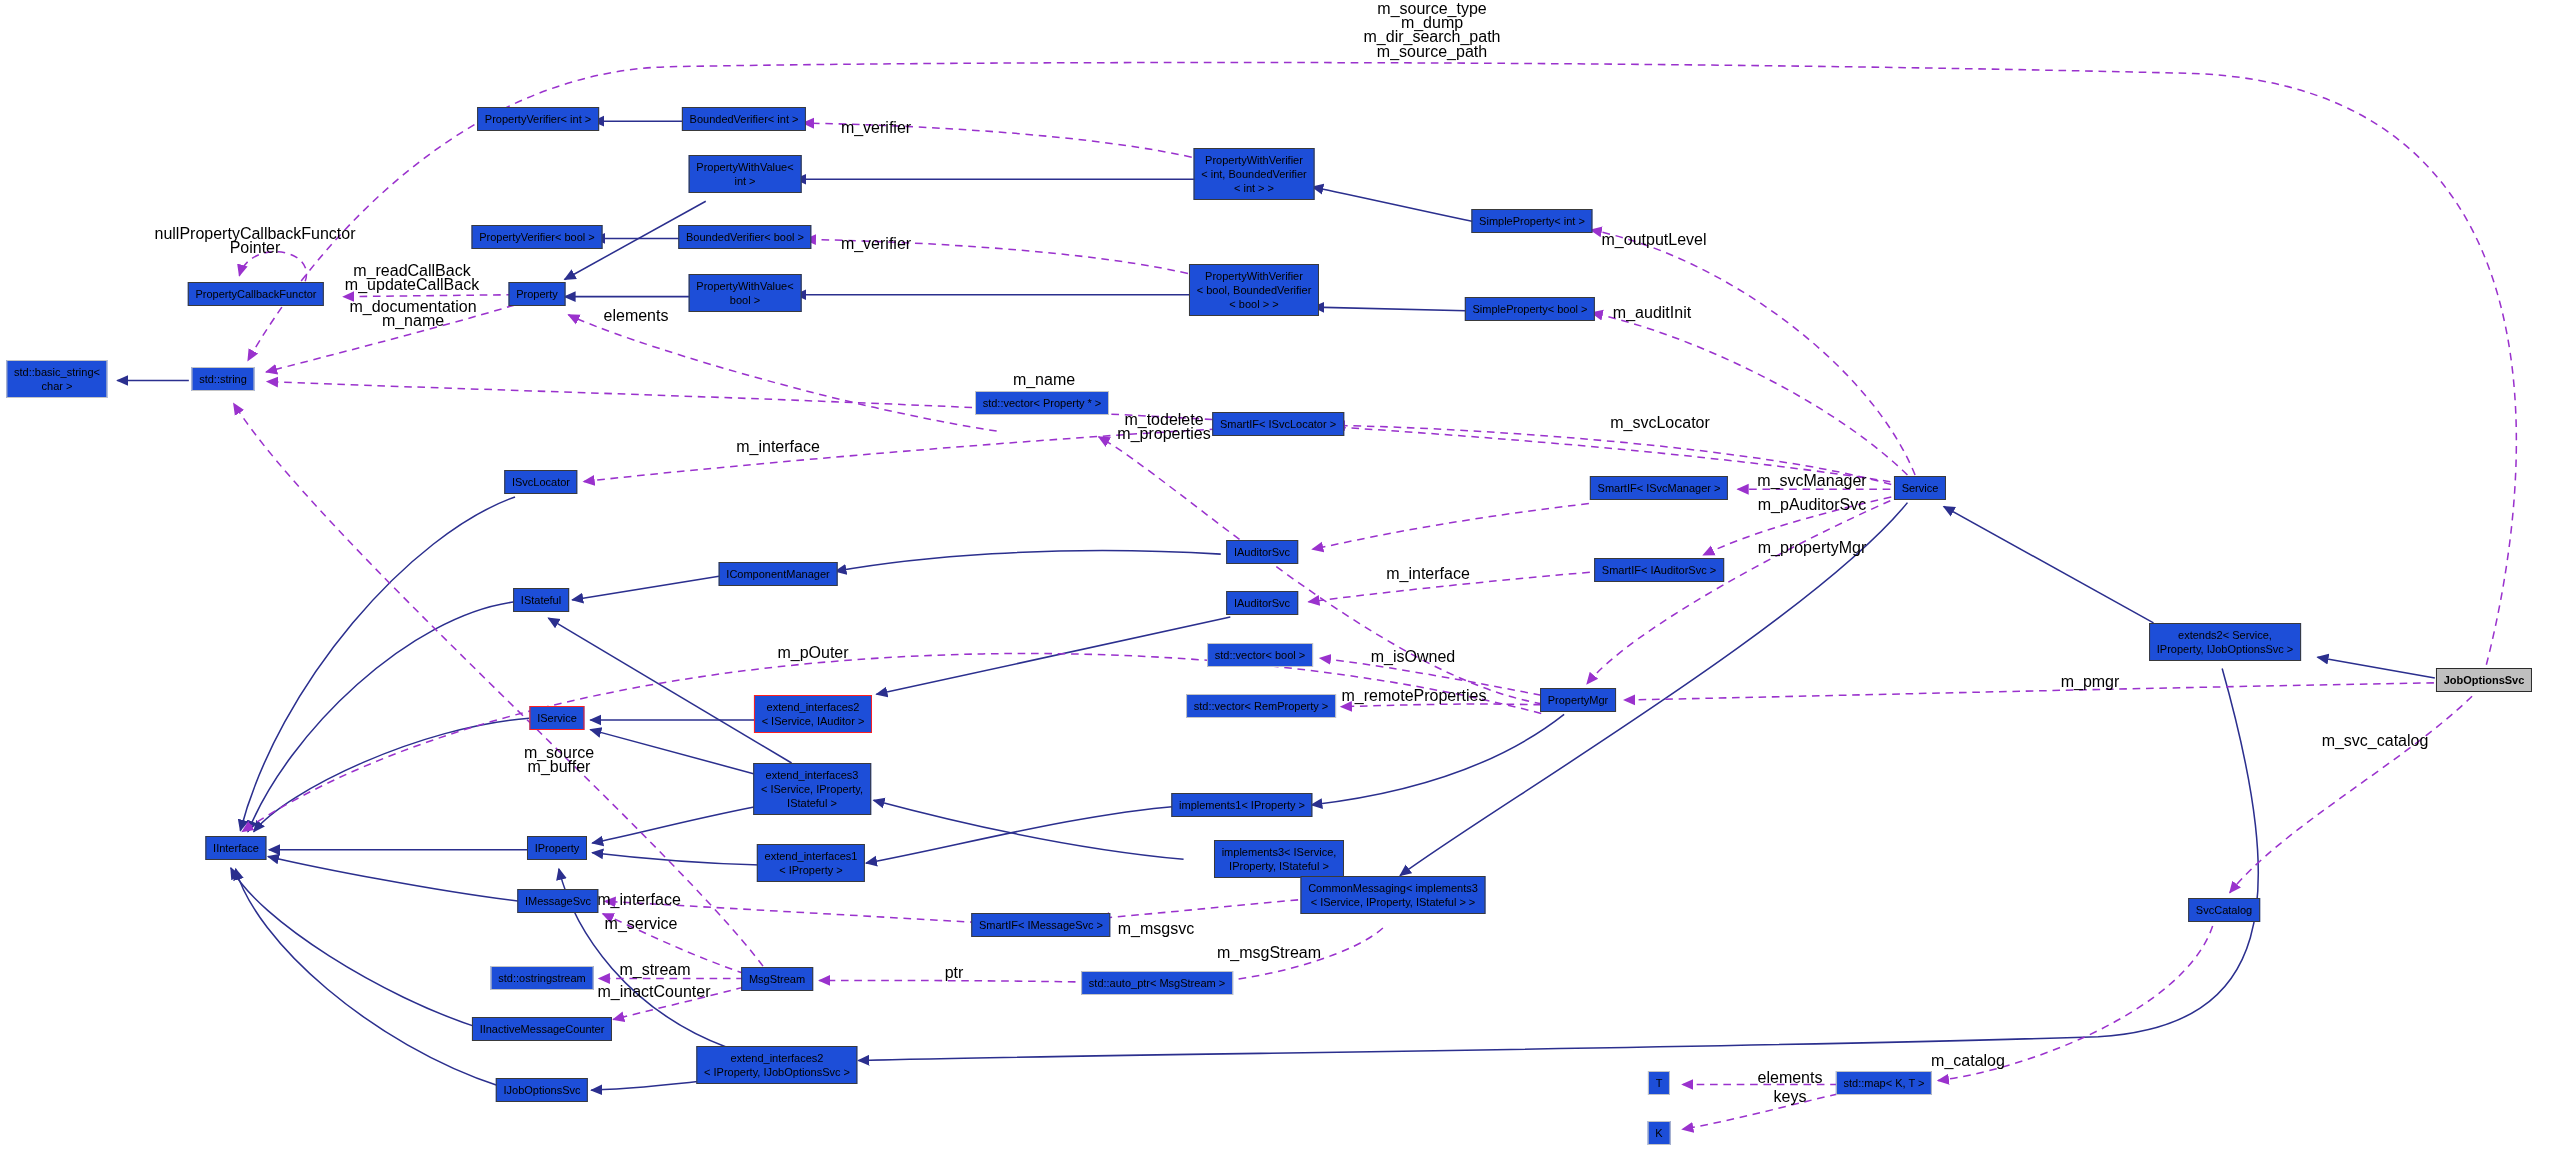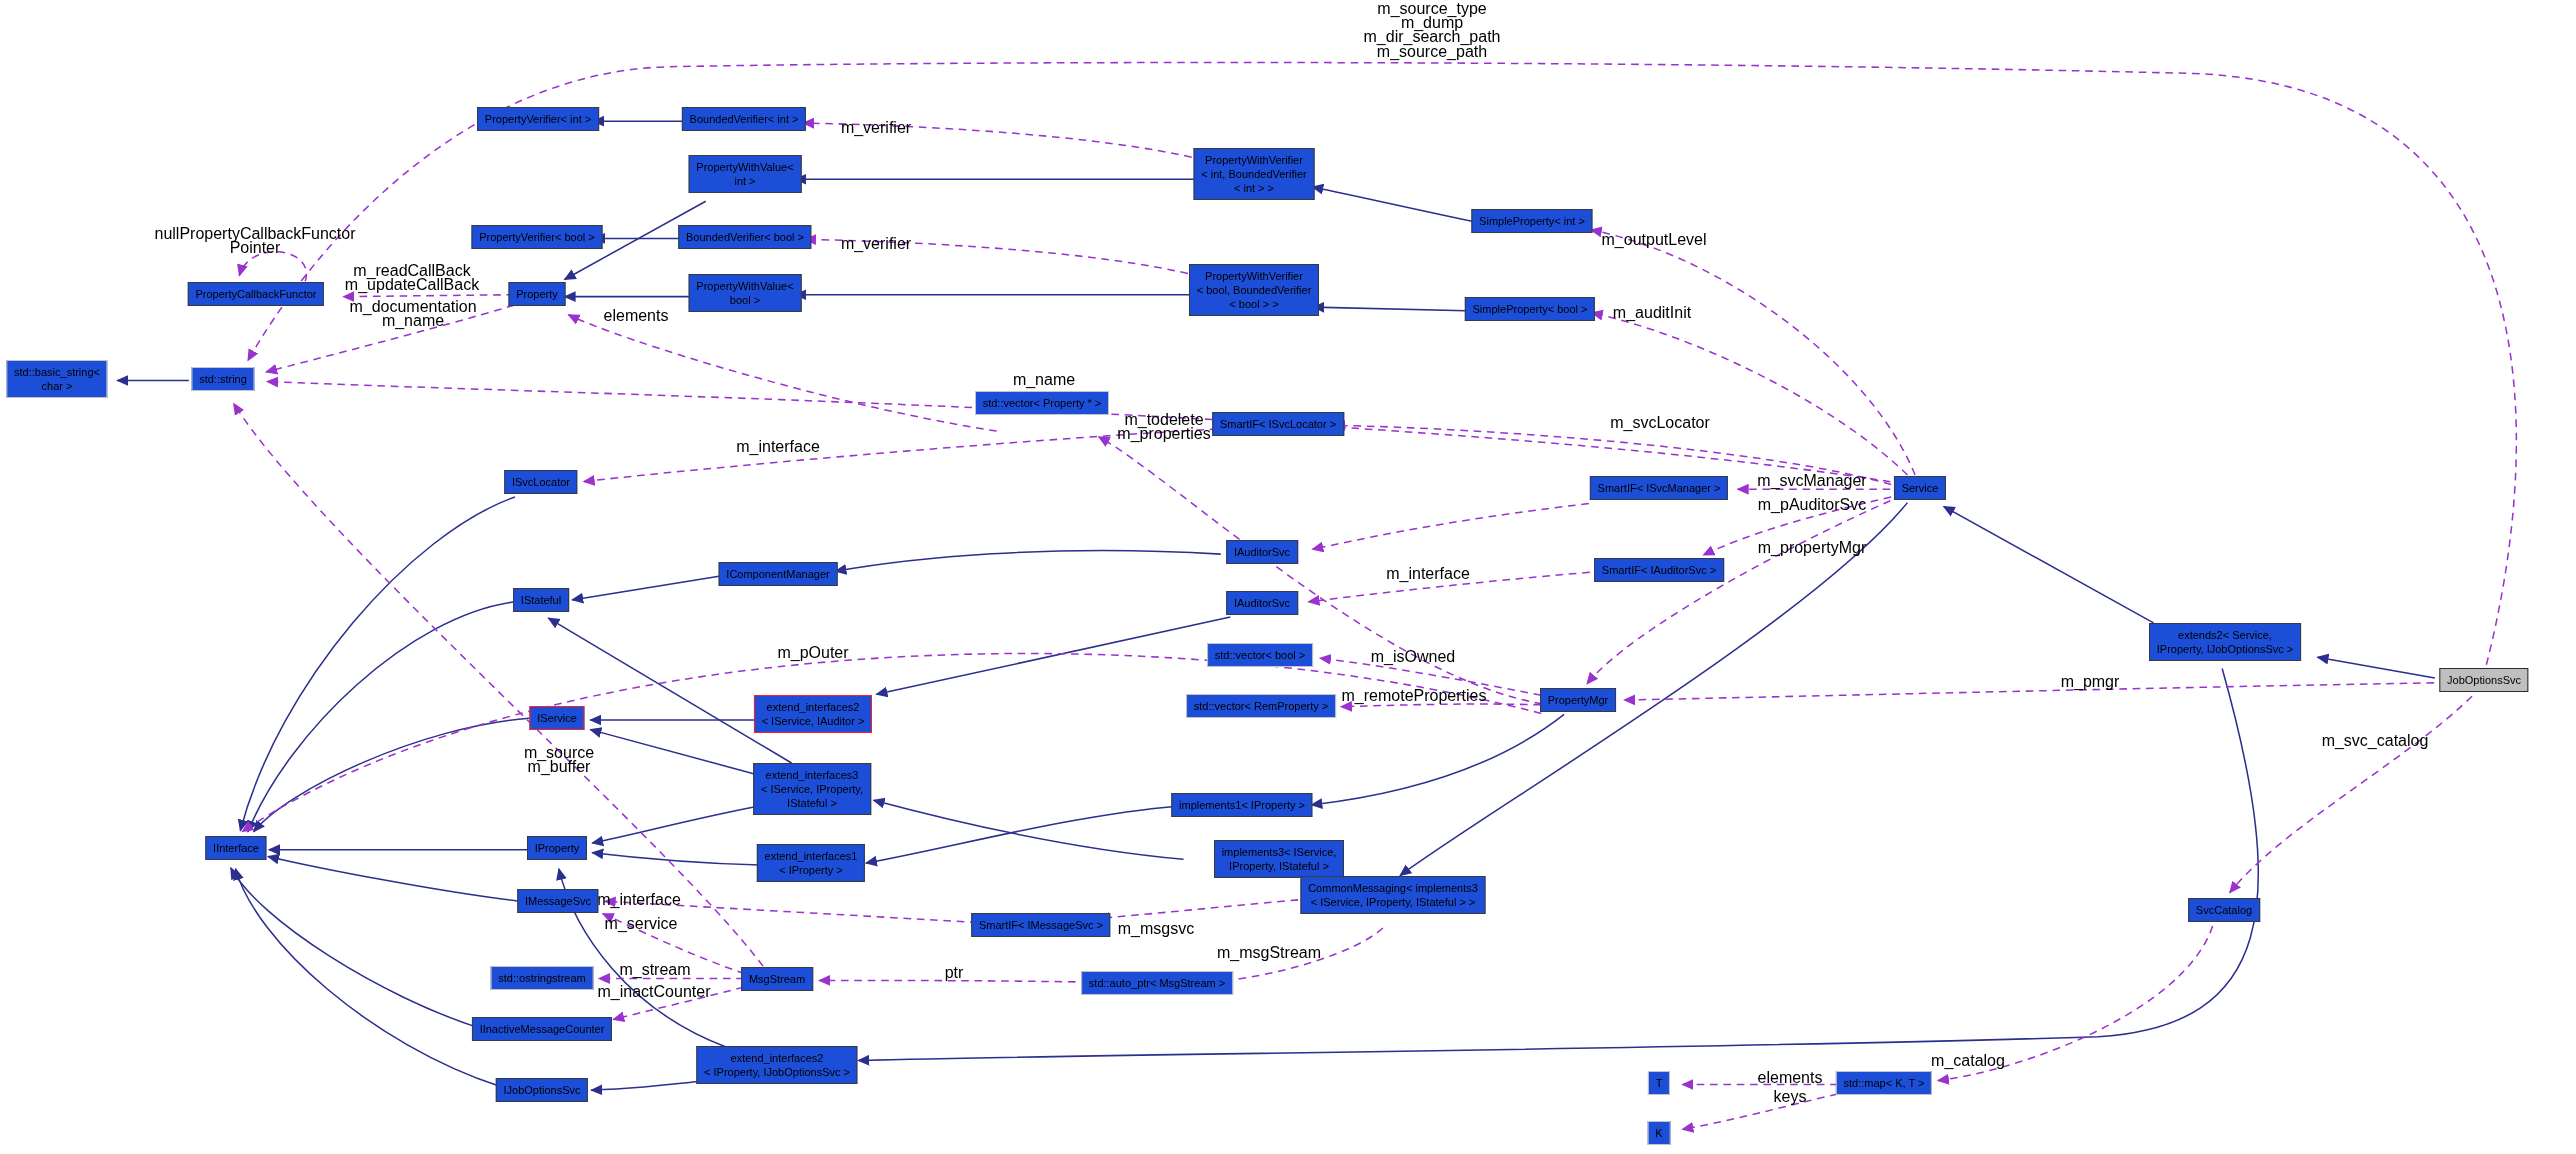--- a/index.html
+++ b/index.html
@@ -5,21 +5,21 @@
   html,body{margin:0;padding:0;background:#ffffff;}
   #canvas{position:relative;width:2576px;height:1155px;background:#ffffff;overflow:hidden;
           font-family:"Liberation Sans","DejaVu Sans",sans-serif;}
   #edges{position:absolute;left:0;top:0;width:2576px;height:1155px;}
   .node{position:absolute;transform:translateX(-50%);box-sizing:border-box;
         background:#1d4ed8;border:1.5px solid #3a3a3a;color:#000;
         font-size:11px;line-height:14.3px;padding:3.8px 6.7px;text-align:center;
         white-space:pre-line;z-index:3;}
   .node.ext{border-color:#c4c4c4;}
   .node.red{border-color:#ff1f1f;}
-  .node.focus{background:#bfbfbf;border-color:#2b2b2b;font-weight:normal;}
+  .node.focus{background:#bfbfbf;border-color:#2b2b2b;font-weight:bold;}
   .elabel{position:absolute;transform:translateX(-50%);color:#000;font-size:16px;
           line-height:14.3px;text-align:center;white-space:pre-line;z-index:2;}
   path.inh{fill:none;stroke:#2b2f8e;stroke-width:1.6px;}
   path.use{fill:none;stroke:#9a32cd;stroke-width:1.6px;stroke-dasharray:8 6;}
 </style>
 </head>
 <body>
 
 <div id="canvas">
 

